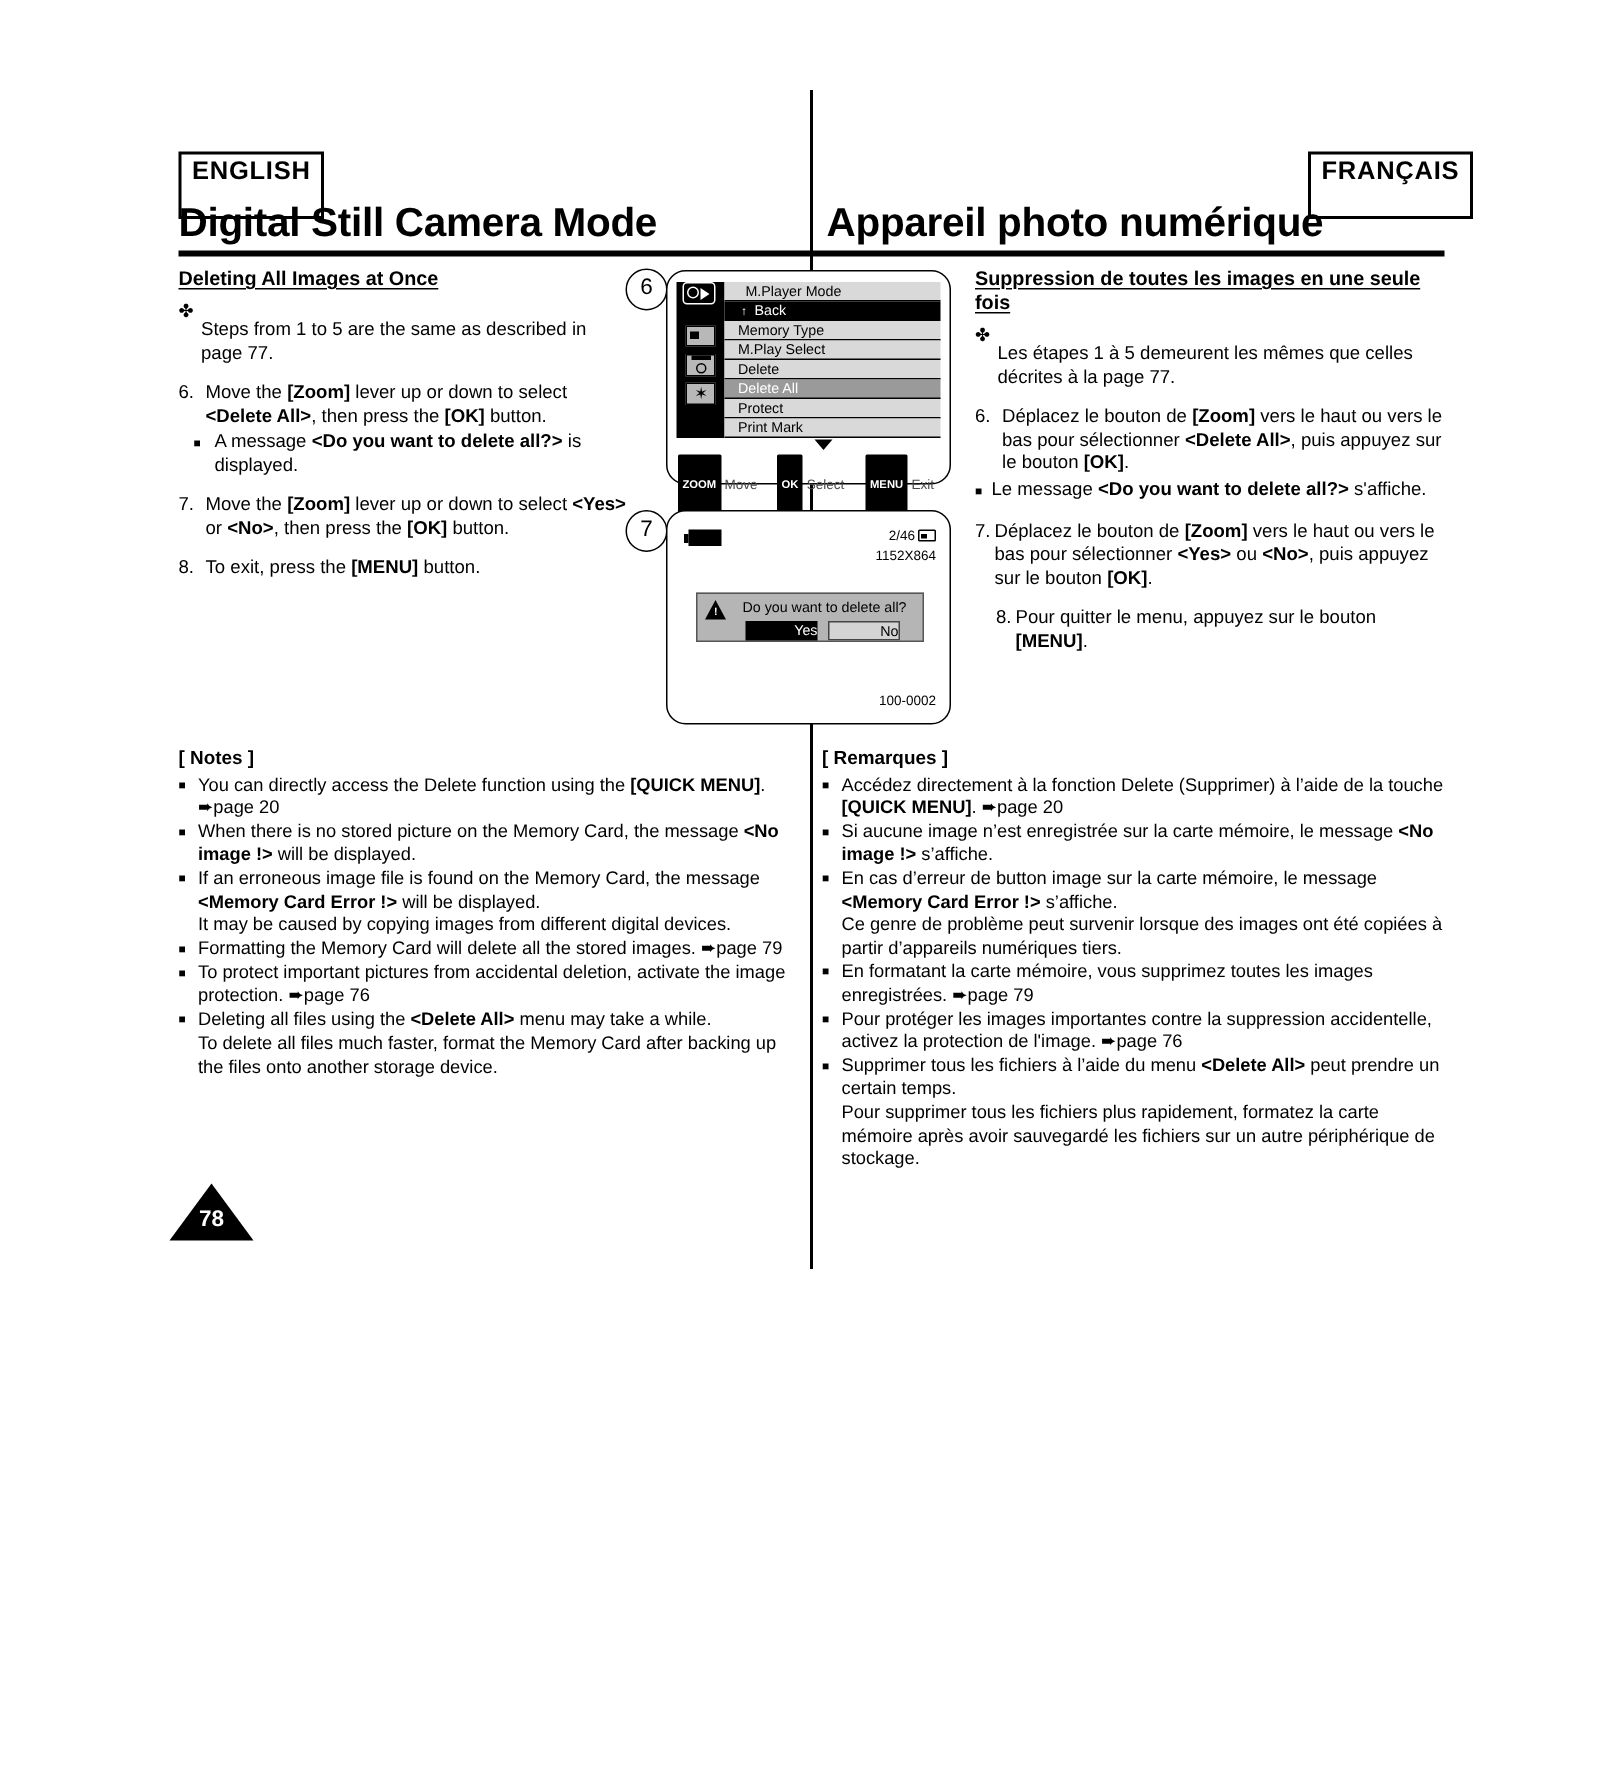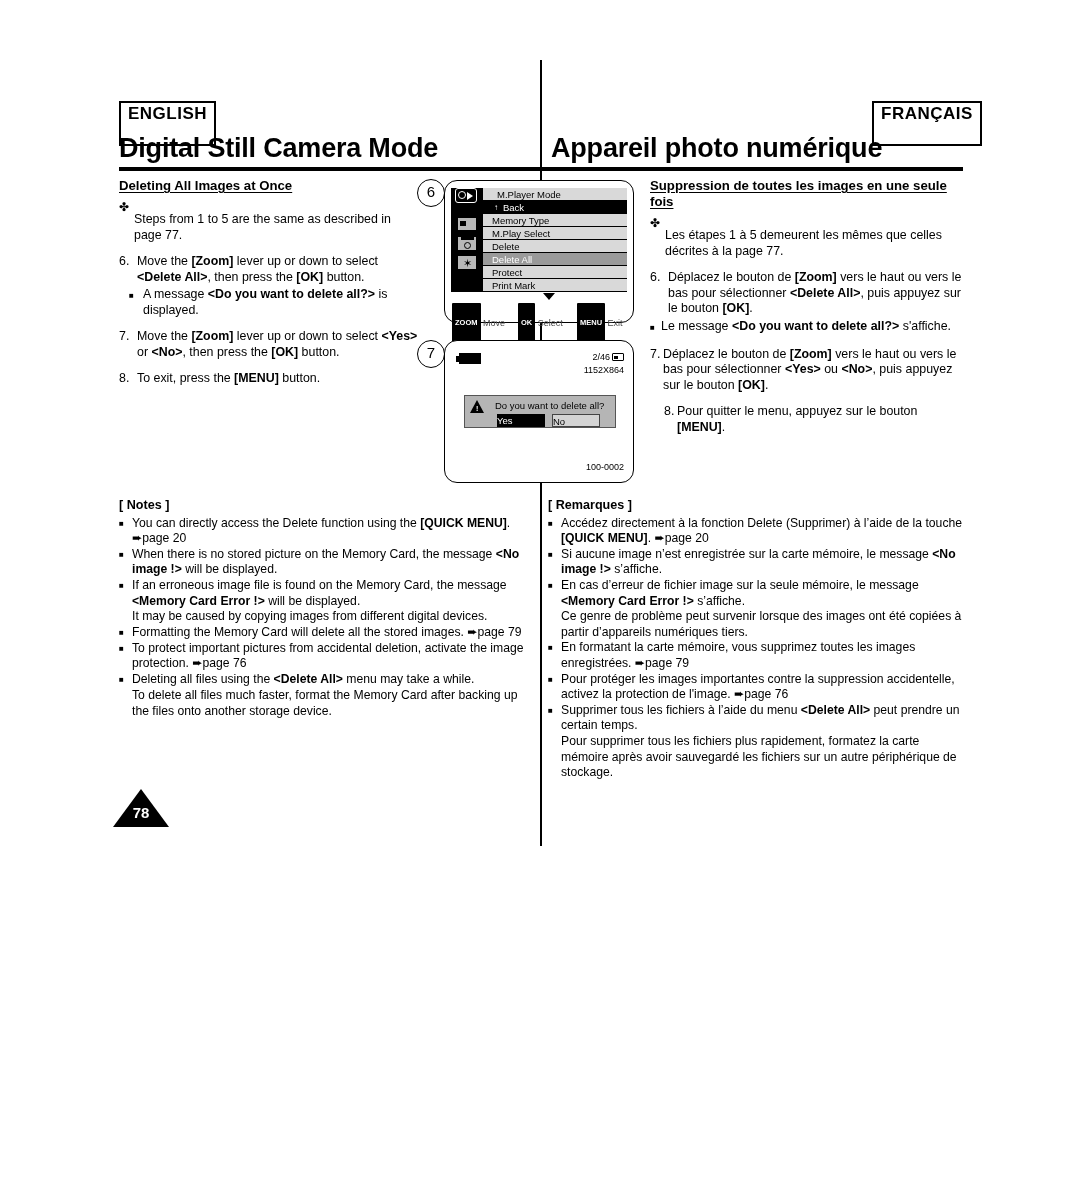--- a/index.html
+++ b/index.html
@@ -481,21 +481,21 @@
     left: 32px;
     top: 18px;
     width: 116px;
     height: 13px;
   }
   .dlg-btn {
     position: absolute;
     width: 48px;
     height: 13px;
     line-height: 13px;
-    text-align: left;
+    text-align: right;
     font-size: 9.5px;
     box-sizing: border-box;
   }
   .dlg-btn.yes {
     left: 0;
     background: #000;
     color: #fff;
   }
   .dlg-btn.no {
     left: 55px;
@@ -693,21 +693,21 @@
       <div class="note-body"><span>Accédez directement à la fonction Delete (Supprimer) à l’aide de la touche </span><b>[QUICK MENU]</b><span>. ➨page 20</span></div>
     </div>
 
     <div class="note-row">
       <div class="note-mark">■</div>
       <div class="note-body"><span>Si aucune image n’est enregistrée sur la carte mémoire, le message </span><b>&lt;No image !&gt;</b><span> s’affiche.</span></div>
     </div>
 
     <div class="note-row">
       <div class="note-mark">■</div>
-      <div class="note-body"><span>En cas d’erreur de fichier image sur la seule mémoire, le message </span><b>&lt;Memory Card Error !&gt;</b><span> s’affiche.</span></div>
+      <div class="note-body"><span>En cas d’erreur de button image sur la carte mémoire, le message </span><b>&lt;Memory Card Error !&gt;</b><span> s’affiche.</span></div>
     </div>
     <div class="note-cont">Ce genre de problème peut survenir lorsque des images ont été copiées à partir d’appareils numériques tiers.</div>
 
     <div class="note-row">
       <div class="note-mark">■</div>
       <div class="note-body">En formatant la carte mémoire, vous supprimez toutes les images enregistrées. ➨page 79</div>
     </div>
 
     <div class="note-row">
       <div class="note-mark">■</div>

